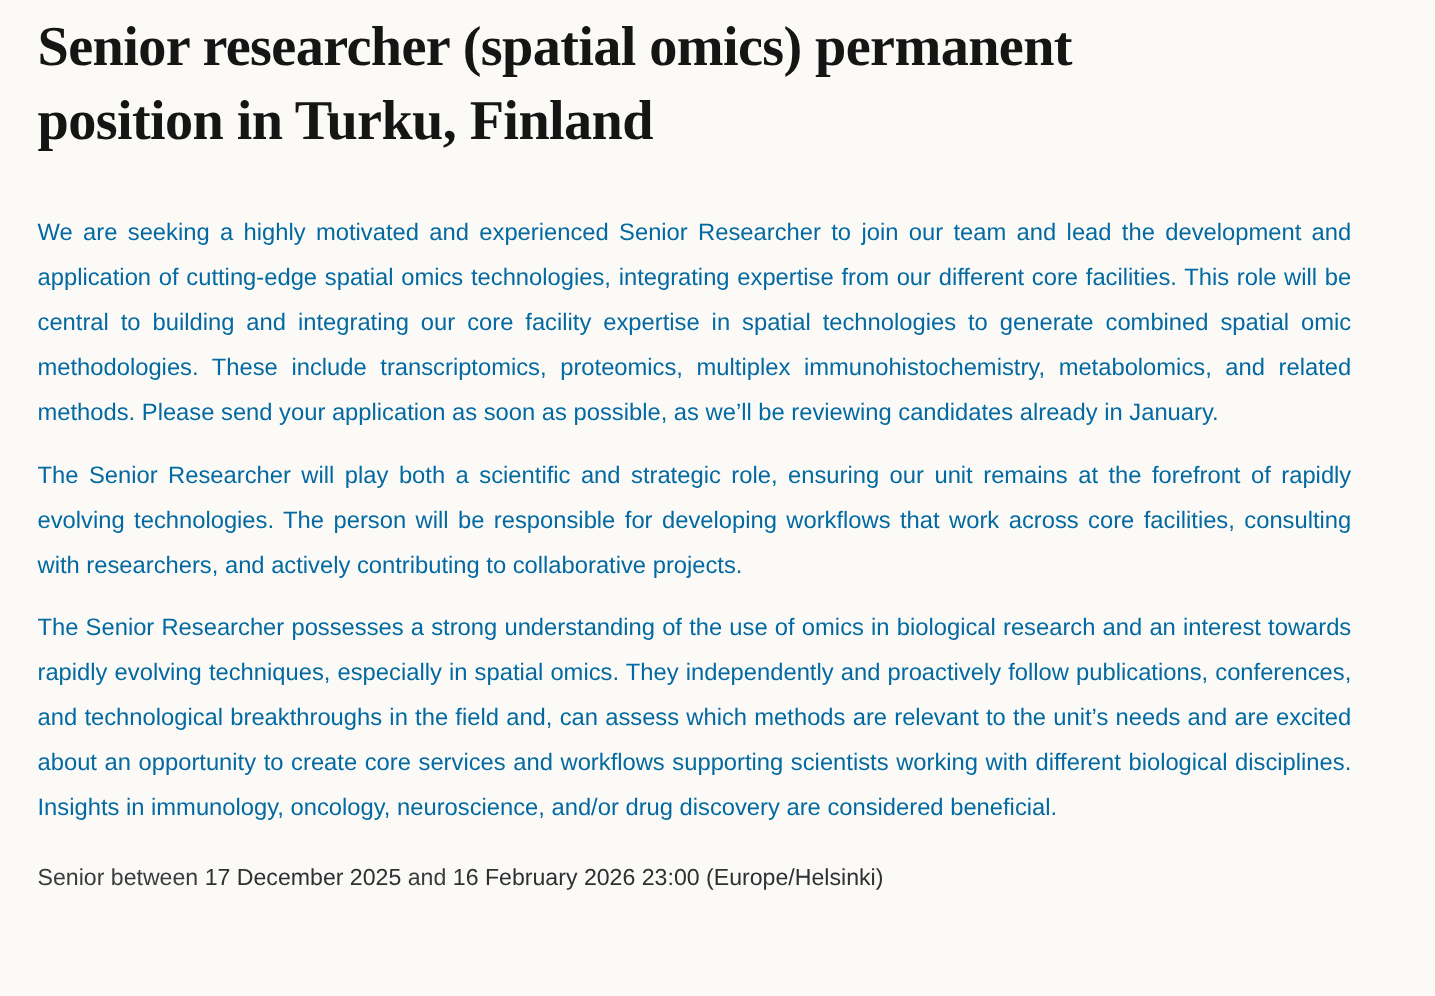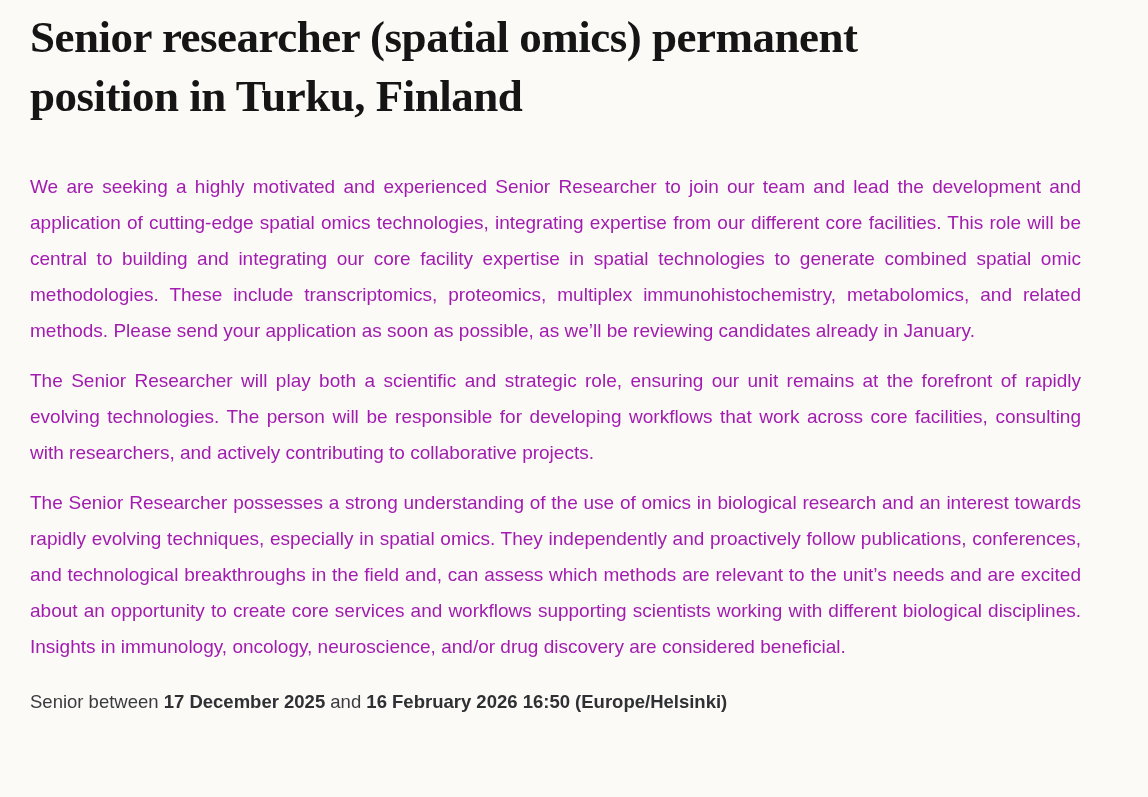--- a/index.html
+++ b/index.html
@@ -24,42 +24,42 @@
     line-height: 1.3;
     letter-spacing: -0.5px;
     color: #151515;
     margin: 0 0 44px 0;
     max-width: 940px;
   }
   p.body-para {
     font-family: "Liberation Sans", "DejaVu Sans", sans-serif;
     font-size: 19px;
     line-height: 36px;
-    color: #a21caf;
+    color: #0369a1;
     text-align: justify;
     margin: 0 0 14px 0;
   }
   p.apply-line {
     font-family: "Liberation Sans", "DejaVu Sans", sans-serif;
     font-size: 18.5px;
     line-height: 30px;
     color: #3a3b3e;
     margin: 22px 0 0 0;
   }
   .apply-line strong {
-    font-weight: 700;
+    font-weight: 400;
     color: #2f3033;
   }
 </style>
 </head>
 <body>
 
 <div class="page">
   <h1 class="job-title">Senior researcher (spatial omics) permanent position in Turku, Finland</h1>
 
   <p class="body-para">We are seeking a highly motivated and experienced Senior Researcher to join our team and lead the development and application of cutting-edge spatial omics technologies, integrating expertise from our different core facilities. This role will be central to building and integrating our core facility expertise in spatial technologies to generate combined spatial omic methodologies. These include transcriptomics, proteomics, multiplex immunohistochemistry, metabolomics, and related methods. Please send your application as soon as possible, as we’ll be reviewing candidates already in January.</p>
 
   <p class="body-para">The Senior Researcher will play both a scientific and strategic role, ensuring our unit remains at the forefront of rapidly evolving technologies. The person will be responsible for developing workflows that work across core facilities, consulting with researchers, and actively contributing to collaborative projects.</p>
 
   <p class="body-para">The Senior Researcher possesses a strong understanding of the use of omics in biological research and an interest towards rapidly evolving techniques, especially in spatial omics. They independently and proactively follow publications, conferences, and technological breakthroughs in the field and, can assess which methods are relevant to the unit’s needs and are excited about an opportunity to create core services and workflows supporting scientists working with different biological disciplines. Insights in immunology, oncology, neuroscience, and/or drug discovery are considered beneficial.</p>
 
-  <p class="apply-line"><span>Senior between </span><strong>17 December 2025</strong><span> and </span><strong>16 February 2026 16:50 (Europe/Helsinki)</strong></p>
+  <p class="apply-line"><span>Senior between </span><strong>17 December 2025</strong><span> and </span><strong>16 February 2026 23:00 (Europe/Helsinki)</strong></p>
 </div>
 
 </body></html>

